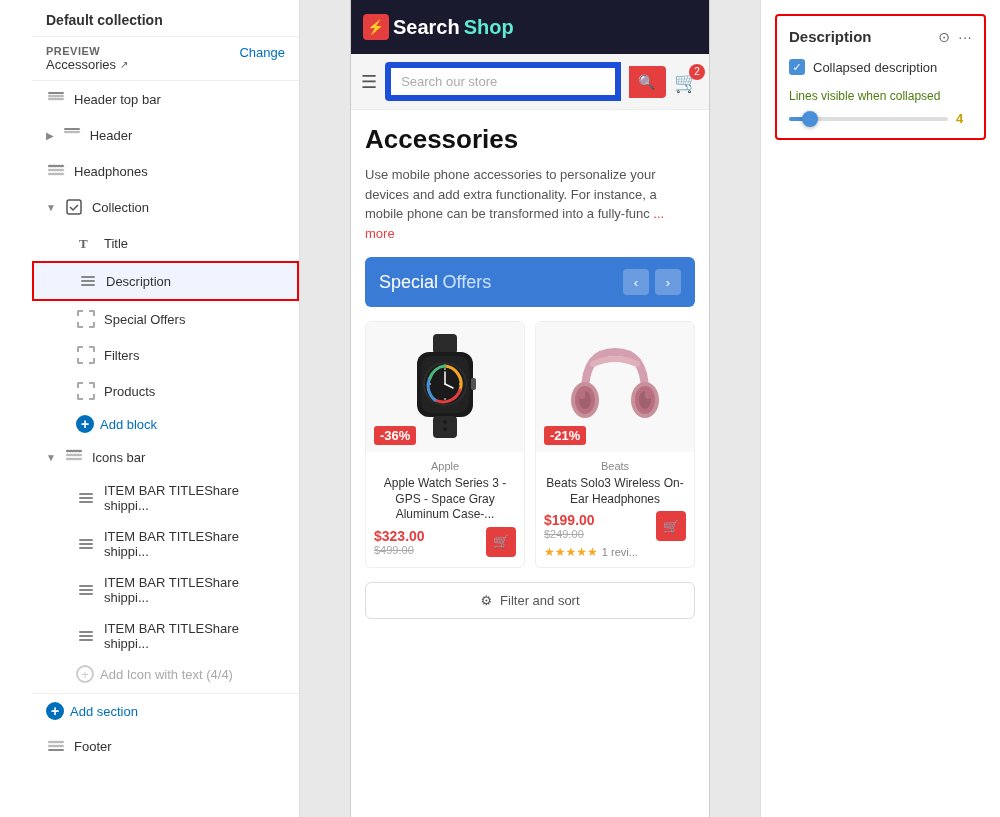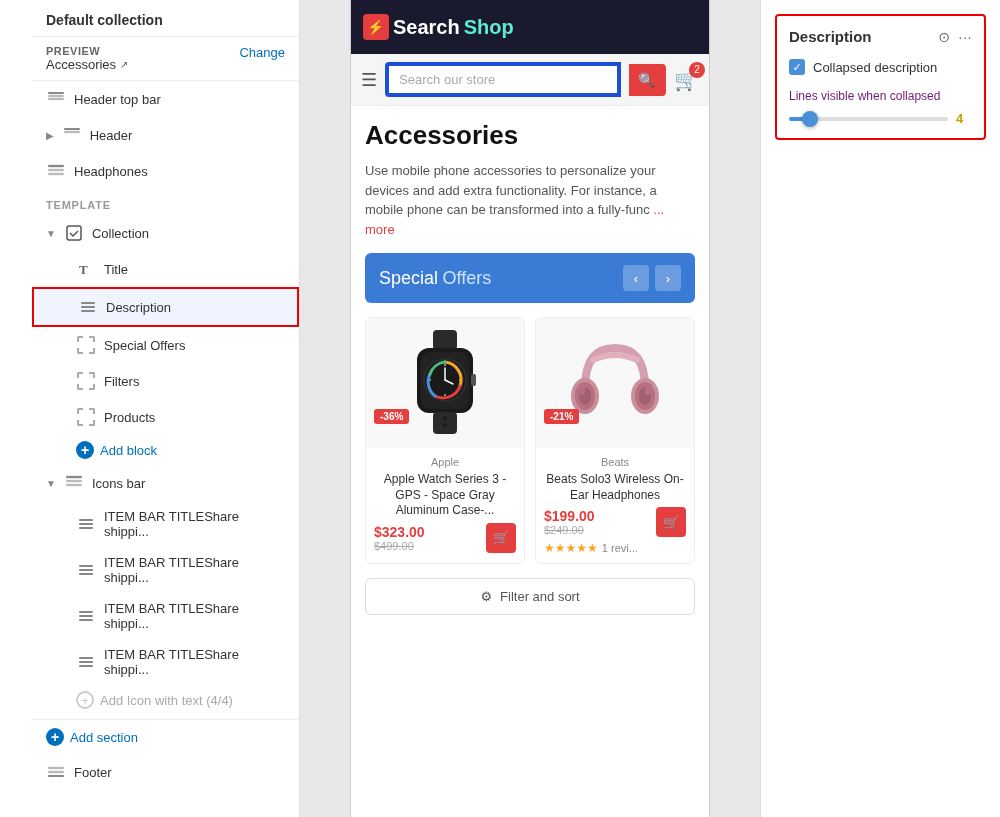--- a/index.html
+++ b/index.html
@@ -186,21 +186,21 @@
       padding: 8px 10px;
       background: #f5f5f5;
       border-bottom: 1px solid #eee;
     }
     .hamburger { font-size: 18px; color: #555; cursor: pointer; }
     .search-input-box {
       flex: 1;
       display: flex;
       align-items: flex-end;
       background: #fff;
-      border: 4px solid #1d4ed8;
+      border: 6px solid #1d4ed8;
       border-radius: 4px 0 0 4px;
       padding: 6px 10px;
     }
     .search-input-text { color: #aaa; font-size: 13px; flex: 1; }
     .search-btn {
       background: #e53e3e;
       color: white;
       border: none;
       padding: 8px 10px;
       border-radius: 0 4px 4px 0;
@@ -274,24 +274,24 @@
       background: #fff;
     }
     .product-img-wrap {
       position: relative;
       background: #f8f8f8;
       height: 130px;
       display: flex; align-items: center; justify-content: center;
     }
     .discount-badge {
       position: absolute;
-      bottom: 24px; left: 8px;
+      bottom: 7px; left: 8px;
       background: #e53e3e;
       color: white;
-      font-size: 10px;
+      font-size: 13px;
       font-weight: bold;
       padding: 2px 6px;
       border-radius: 3px;
     }
     .product-info { padding: 8px; }
     .product-brand { font-size: 11px; color: #888; text-align: center; }
     .product-name { font-size: 12px; color: #333; text-align: center; font-weight: 500; margin: 4px 0; line-height: 1.3; }
     .product-pricing { display: flex; align-items: center; justify-content: space-between; }
     .price-new { color: #e53e3e; font-size: 14px; font-weight: bold; }
     .price-old { color: #aaa; font-size: 11px; text-decoration: line-through; }
@@ -350,21 +350,21 @@
     }
     .checkbox-box {
       width: 16px; height: 16px;
       background: #4a90d9;
       border-radius: 3px;
       display: flex; align-items: center; justify-content: center;
       color: white; font-size: 11px;
       flex-shrink: 0;
     }
     .checkbox-label { font-size: 13px; color: #333; }
-    .slider-label { font-size: 12px; color: #701a75; margin-bottom: 8px; }
+    .slider-label { font-size: 12px; color: #4d7c0f; margin-bottom: 8px; }
     .slider-row {
       display: flex;
       align-items: center;
       gap: 8px;
     }
     .slider-track {
       flex: 1;
       height: 4px;
       background: #ddd;
       border-radius: 2px;
@@ -432,21 +432,20 @@
       <div class="icon-box">
         <svg width="18" height="18" viewBox="0 0 18 18">
             <rect x="1" y="3" width="16" height="2" rx="1" fill="#888" stroke="#888" stroke-width="0.5" stroke-dasharray="2,1"></rect>
             <rect x="1" y="7" width="16" height="2" rx="1" fill="#bbb" stroke="#bbb" stroke-width="0.5" stroke-dasharray="2,1"></rect>
             <rect x="1" y="11" width="16" height="2" rx="1" fill="#bbb" stroke="#bbb" stroke-width="0.5" stroke-dasharray="2,1"></rect>
           </svg>
       </div>
       <span>Headphones</span>
     </div>
 
-    <div class="section-label">TEMPLATE</div>
 
     <div class="nav-item">
       <span class="chevron-down">▼</span>
       <div class="icon-box">
         <svg width="18" height="18" viewBox="0 0 18 18">
             <rect x="2" y="2" width="14" height="14" rx="2" fill="none" stroke="#555" stroke-width="1.5"></rect>
             <path d="M5 9l3 3 5-5" stroke="#555" stroke-width="1.5" fill="none"></path>
           </svg>
       </div>
       <span>Collection</span>

